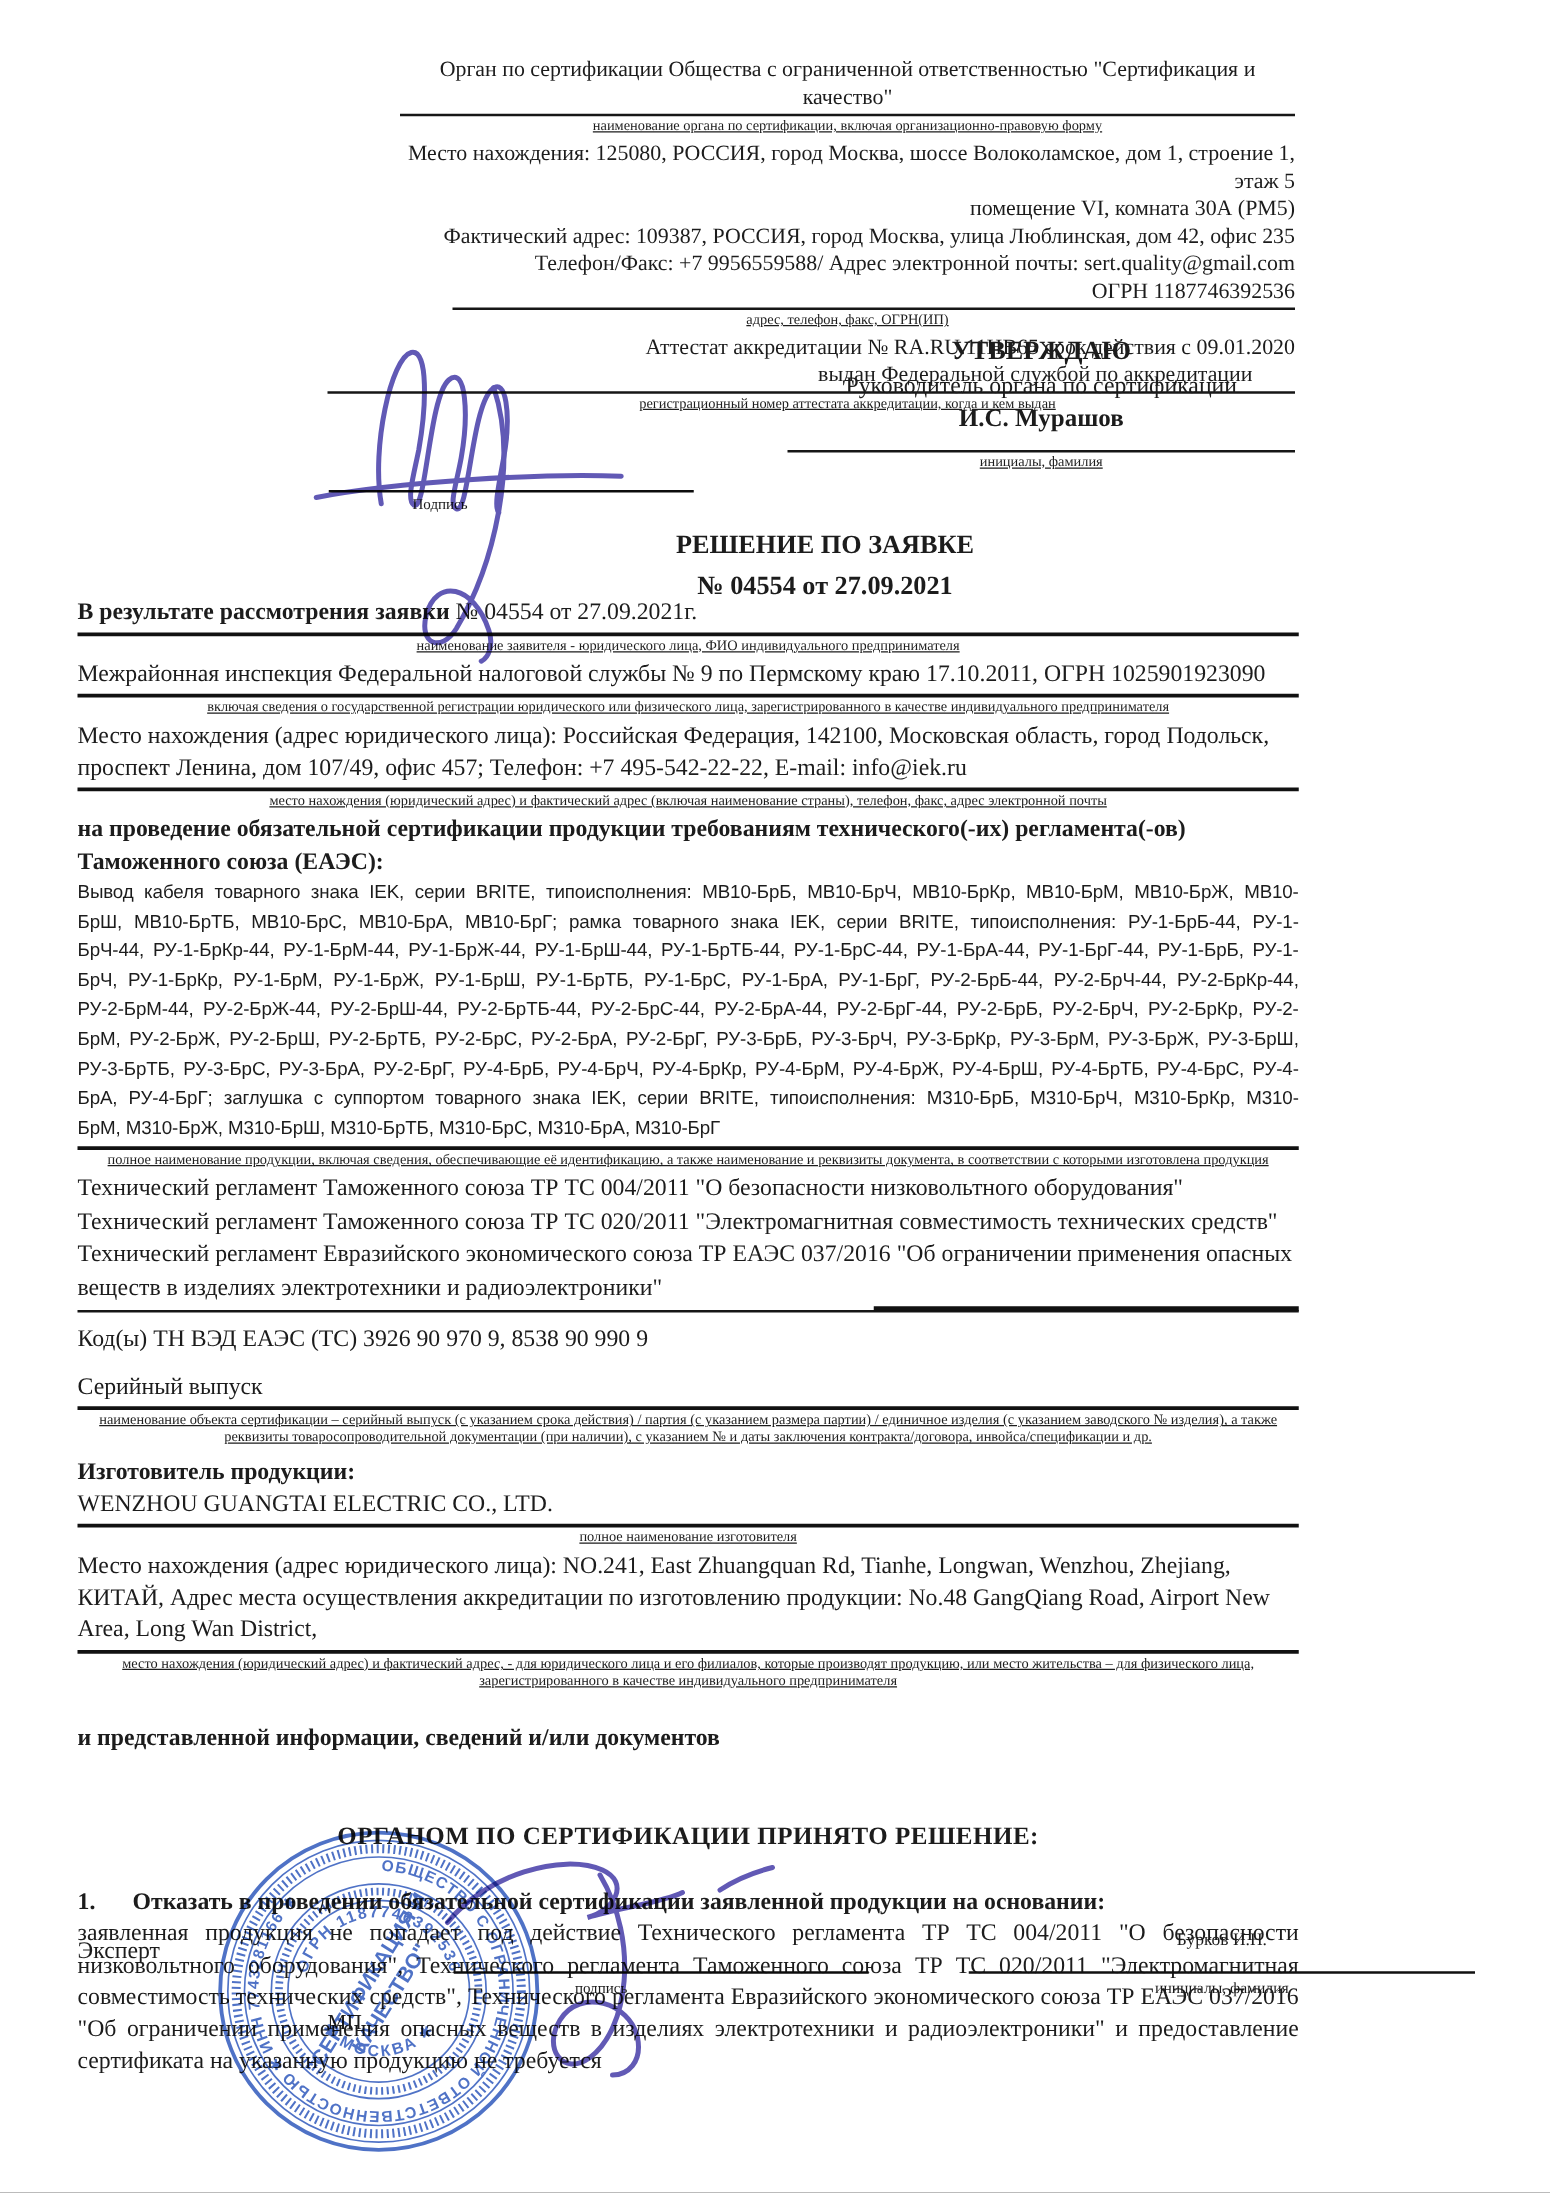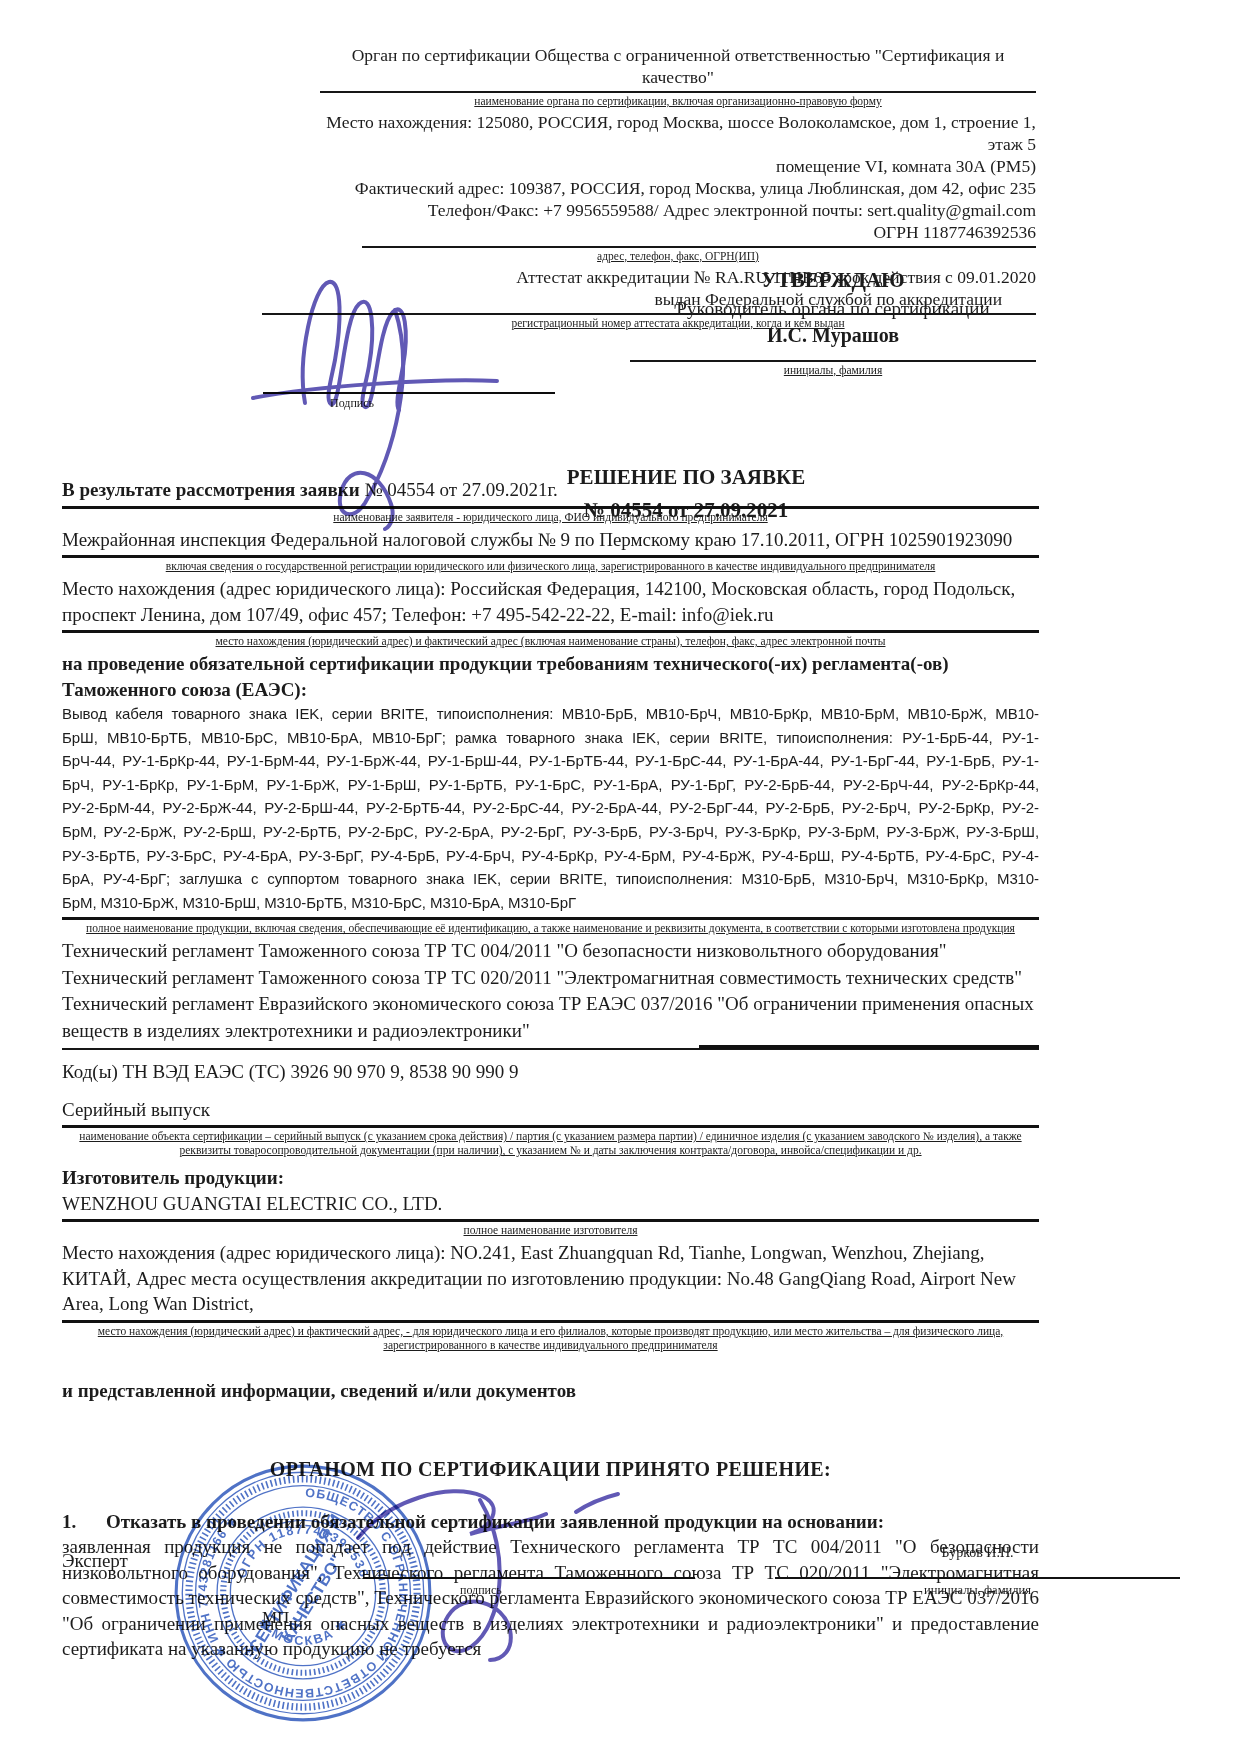--- a/index.html
+++ b/index.html
@@ -19,21 +19,21 @@
   .approve{position:absolute;left:630px;top:268px;width:406px;text-align:center;}
   .app-head{font-size:21px;font-weight:bold;}
   .app-role{font-size:19px;margin-top:5px;}
   .app-name{font-size:20px;font-weight:bold;margin-top:4px;}
   .approve .rule{margin-top:13px;border-top-width:2.5px;}
   
   .sig1{position:absolute;left:245px;top:248px;width:320px;height:285px;mix-blend-mode:multiply;z-index:4;}
   .sig1-line{position:absolute;left:263px;top:392px;width:292px;border-top:2.5px solid #0c0c0c;z-index:3;}
   .sig1-cap{position:absolute;left:330px;top:396px;font-size:12px;z-index:3;}
   
-  .title{position:absolute;left:328px;top:419px;width:716px;text-align:center;font-weight:bold;font-size:21px;line-height:33px;margin-top:42px;}
+  .title{position:absolute;left:302px;top:419px;width:716px;text-align:center;font-weight:bold;font-size:21px;line-height:33px;}
   
   .bodyc{position:absolute;left:62px;top:477px;width:977px;font-size:19px;line-height:25.5px;}
   .b{font-weight:bold;}
   .frow{margin:0;}
   .pl{font-family:"Liberation Sans","DejaVu Sans",sans-serif;font-size:15px;line-height:23.6px;
       white-space:nowrap;overflow:hidden;text-align:justify;text-align-last:justify;letter-spacing:-0.1px;}
   .pl-last{text-align-last:left;}
   .reg{line-height:26.5px;}
   .rulewrap{position:relative;margin-top:4px;}
   .bar-partial{position:absolute;right:0;top:-3px;width:340px;height:4px;background:#111;}
@@ -126,21 +126,21 @@
 
     <div class="b">на проведение обязательной сертификации продукции требованиям технического(-их) регламента(-ов) Таможенного союза (ЕАЭС):</div>
 
     <div>
       <div class="pl">Вывод кабеля товарного знака IEK, серии BRITE, типоисполнения: МВ10-БрБ, МВ10-БрЧ, МВ10-БрКр, МВ10-БрМ, МВ10-БрЖ, МВ10-</div>
       <div class="pl">БрШ, МВ10-БрТБ, МВ10-БрС, МВ10-БрА, МВ10-БрГ; рамка товарного знака IEK, серии BRITE, типоисполнения: РУ-1-БрБ-44, РУ-1-</div>
       <div class="pl">БрЧ-44, РУ-1-БрКр-44, РУ-1-БрМ-44, РУ-1-БрЖ-44, РУ-1-БрШ-44, РУ-1-БрТБ-44, РУ-1-БрС-44, РУ-1-БрА-44, РУ-1-БрГ-44, РУ-1-БрБ, РУ-1-</div>
       <div class="pl">БрЧ, РУ-1-БрКр, РУ-1-БрМ, РУ-1-БрЖ, РУ-1-БрШ, РУ-1-БрТБ, РУ-1-БрС, РУ-1-БрА, РУ-1-БрГ, РУ-2-БрБ-44, РУ-2-БрЧ-44, РУ-2-БрКр-44,</div>
       <div class="pl">РУ-2-БрМ-44, РУ-2-БрЖ-44, РУ-2-БрШ-44, РУ-2-БрТБ-44, РУ-2-БрС-44, РУ-2-БрА-44, РУ-2-БрГ-44, РУ-2-БрБ, РУ-2-БрЧ, РУ-2-БрКр, РУ-2-</div>
       <div class="pl">БрМ, РУ-2-БрЖ, РУ-2-БрШ, РУ-2-БрТБ, РУ-2-БрС, РУ-2-БрА, РУ-2-БрГ, РУ-3-БрБ, РУ-3-БрЧ, РУ-3-БрКр, РУ-3-БрМ, РУ-3-БрЖ, РУ-3-БрШ,</div>
-      <div class="pl">РУ-3-БрТБ, РУ-3-БрС, РУ-4-БрА, РУ-3-БрГ, РУ-4-БрБ, РУ-4-БрЧ, РУ-4-БрКр, РУ-4-БрМ, РУ-4-БрЖ, РУ-4-БрШ, РУ-4-БрТБ, РУ-4-БрС, РУ-4-</div>
+      <div class="pl">РУ-3-БрТБ, РУ-3-БрС, РУ-3-БрА, РУ-2-БрГ, РУ-4-БрБ, РУ-4-БрЧ, РУ-4-БрКр, РУ-4-БрМ, РУ-4-БрЖ, РУ-4-БрШ, РУ-4-БрТБ, РУ-4-БрС, РУ-4-</div>
       <div class="pl">БрА, РУ-4-БрГ; заглушка с суппортом товарного знака IEK, серии BRITE, типоисполнения: М310-БрБ, М310-БрЧ, М310-БрКр, М310-</div>
       <div class="pl pl-last">БрМ, М310-БрЖ, М310-БрШ, М310-БрТБ, М310-БрС, М310-БрА, М310-БрГ</div>
     </div>
     <div class="rule rule3"></div>
     <div class="cap">полное наименование продукции, включая сведения, обеспечивающие её идентификацию, а также наименование и реквизиты документа, в соответствии с которыми изготовлена продукция</div>
 
     <div class="reg">Технический регламент Таможенного союза ТР ТС 004/2011 "О безопасности низковольтного оборудования"</div>
     <div class="reg">Технический регламент Таможенного союза ТР ТС 020/2011 "Электромагнитная совместимость технических средств"</div>
     <div class="reg">Технический регламент Евразийского экономического союза ТР ЕАЭС 037/2016 "Об ограничении применения опасных веществ в изделиях электротехники и радиоэлектроники"</div>
     <div class="rulewrap">

